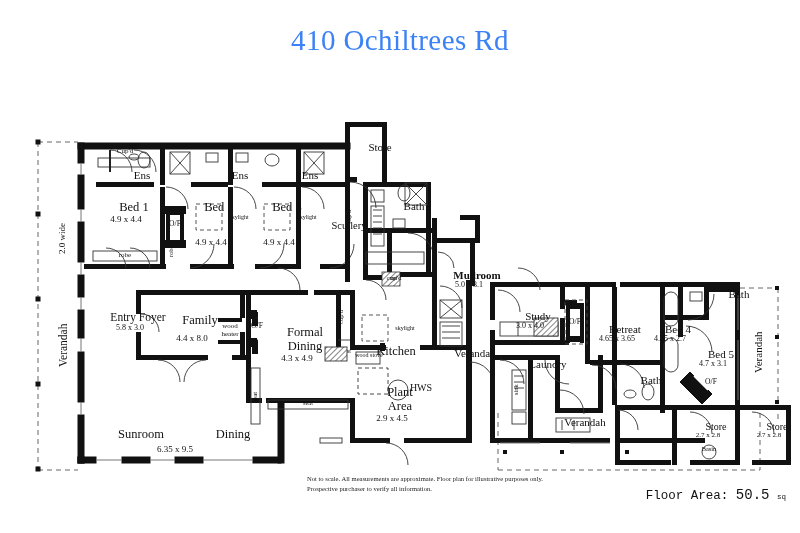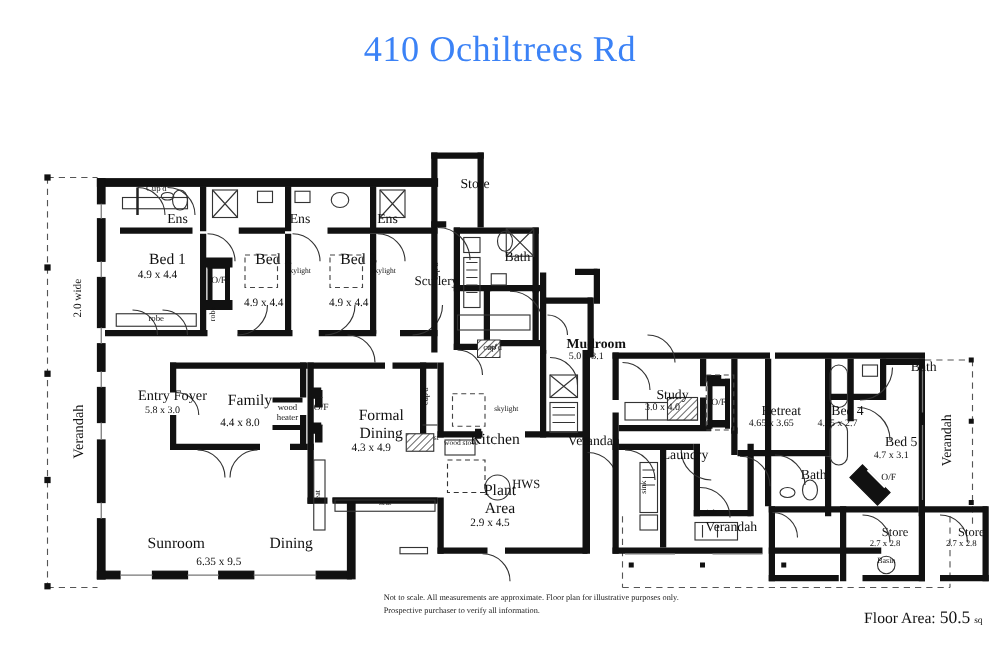--- a/index.html
+++ b/index.html
@@ -20,21 +20,21 @@
   .rm.sm .d{font-size:8px;}
   .rm.xs .n{font-size:8.5px;}
   .rm.xs .d{font-size:7px;}
 
   .tiny{position:absolute;font-size:6.4px;line-height:1;text-align:center;
         color:#111;}
   .vert{writing-mode:vertical-rl;transform:rotate(180deg);}
 
   .disc{position:absolute;left:307px;top:474px;width:300px;font-size:6.6px;
         line-height:1.55;color:#222;text-align:left;}
-  .fa{position:absolute;right:14px;top:487px;font-size:12.5px;}
+  .fa{position:absolute;right:14px;top:487px;font-size:12.5px;font-family:Liberation Mono, monospace;}
   .fa .num{font-size:14px;}
   .fa .sq{font-size:7.5px;}
 
   svg{position:absolute;left:0;top:0;}
 </style>
 </head>
 <body>
 
 <div id="plan">
 

